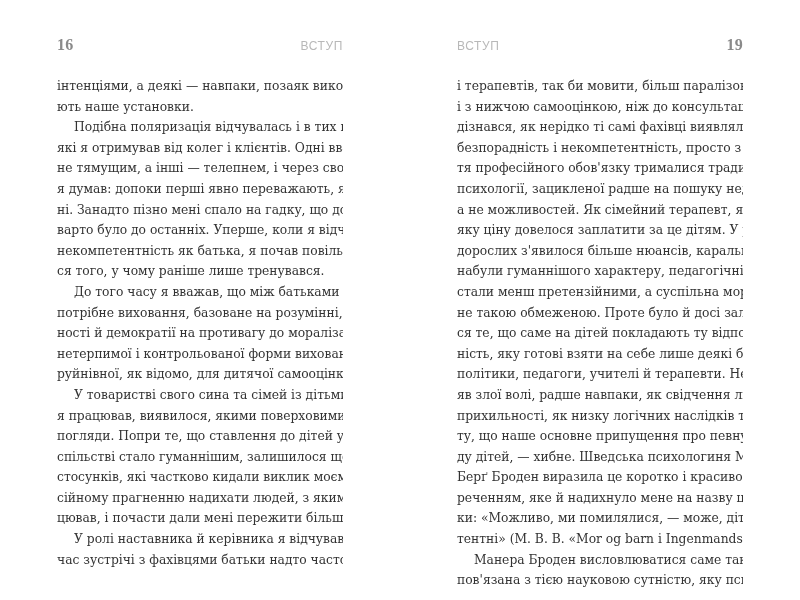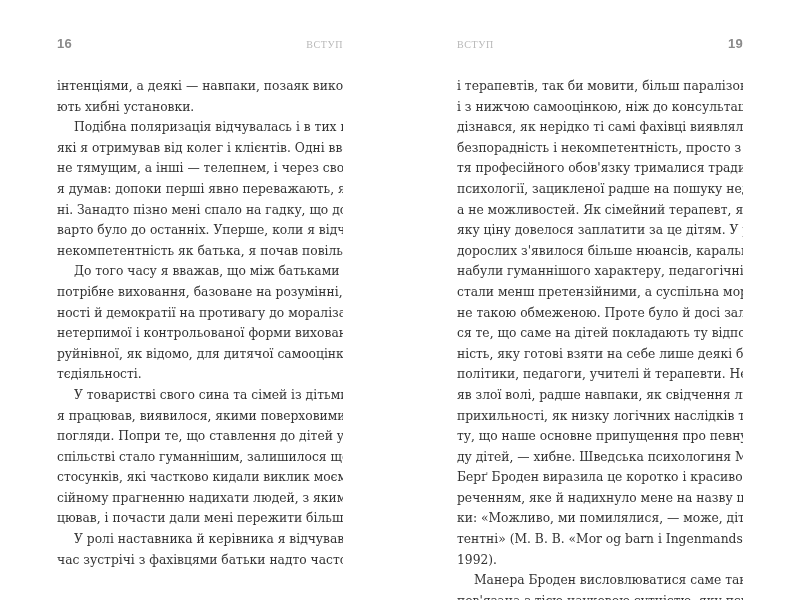--- a/index.html
+++ b/index.html
@@ -2,57 +2,57 @@
 <html><head>
 <meta charset="utf-8">
 <style>
   html, body { margin: 0; padding: 0; background: #ffffff; }
   body { width: 800px; height: 600px; position: relative; overflow: hidden; }
   .page { position: absolute; top: 0; width: 400px; height: 600px; background: #ffffff; }
   .page.left { left: 0; }
   .page.right { left: 400px; }
   .header { position: absolute; top: 36px; left: 57px; width: 286px; height: 16px;
     display: flex; justify-content: space-between; align-items: baseline; }
-  .folio { font-family: Liberation Sans, sans-serif; font-weight: bold; font-size: 13px; color: #8a8a8a; letter-spacing: 0.3px; }
-  .running { font-family: Liberation Serif, serif; font-size: 10px; color: #b8b8b8; letter-spacing: 0.6px; text-align: center; }
+  .folio { font-family: Liberation Serif, serif; font-weight: bold; font-size: 16px; color: #8a8a8a; letter-spacing: 0.3px; }
+  .running { font-family: Liberation Sans, sans-serif; font-size: 12px; color: #b8b8b8; letter-spacing: 0.6px; text-align: center; }
   .body { position: absolute; top: 76px; left: 57px; width: 286px;
     font-family: "DejaVu Serif", serif; font-size: 12.3px; line-height: 20.6px; color: #333333; }
   .line { display: block; white-space: nowrap; text-align: justify; text-align-last: justify; height: 20.6px; overflow: hidden; }
   .line.last { text-align-last: left; }
   .line.indent { text-indent: 17px; }
 </style>
 </head>
 <body>
 
 <div class="page left">
   <div class="header">
     <span class="folio">16</span>
     <span class="running">ВСТУП</span>
   </div>
   <div class="body" id="left-body">
       <div>
         <span class="line">інтенціями, а деякі — навпаки, позаяк використову-</span>
-        <span class="line last">ють хибні установки.</span>
+        <span class="line last">ють наше установки.</span>
       </div>
       <div>
         <span class="line indent">Подібна поляризація відчувалась і в тих відгуках,</span>
         <span class="line">які я отримував від колег і клієнтів. Одні вважали ме-</span>
         <span class="line">не тямущим, а інші — телепнем, і через свою наївність</span>
         <span class="line">я думав: допоки перші явно переважають, я — на ко-</span>
         <span class="line">ні. Занадто пізно мені спало на гадку, що дослухатися</span>
         <span class="line">варто було до останніх. Уперше, коли я відчув власну</span>
         <span class="line">некомпетентність як батька, я почав повільно вчити-</span>
+        <span class="line last">ся того, у чому раніше лише тренувався.</span>
       </div>
       <div>
         <span class="line indent">До того часу я вважав, що між батьками й дітьми</span>
         <span class="line">потрібне виховання, базоване на розумінні, толерант-</span>
         <span class="line">ності й демократії на противагу до моралізаторської,</span>
         <span class="line">нетерпимої і контрольованої форми виховання дітей,</span>
         <span class="line">руйнівної, як відомо, для дитячої самооцінки й жит-</span>
-        <span class="line last">тєдіяльності.</span>
       </div>
       <div>
         <span class="line indent">У товаристві свого сина та сімей із дітьми, з якими</span>
         <span class="line">я працював, виявилося, якими поверховими були мої</span>
         <span class="line">погляди. Попри те, що ставлення до дітей у сім'ї і су-</span>
         <span class="line">спільстві стало гуманнішим, залишилося ще два види</span>
         <span class="line">стосунків, які частково кидали виклик моєму профе-</span>
         <span class="line">сійному прагненню надихати людей, з якими я пра-</span>
         <span class="line">цював, і почасти дали мені пережити більше особи-</span>
       </div>
@@ -86,20 +86,19 @@
         <span class="line">ність, яку готові взяти на себе лише деякі батьки,</span>
         <span class="line">політики, педагоги, учителі й терапевти. Не як ви-</span>
         <span class="line">яв злої волі, радше навпаки, як свідчення любові та</span>
         <span class="line">прихильності, як низку логічних наслідків того фак-</span>
         <span class="line">ту, що наше основне припущення про певну приро-</span>
         <span class="line">ду дітей, — хибне. Шведська психологиня Марґарета</span>
         <span class="line">Берґ Броден виразила це коротко і красиво одним</span>
         <span class="line">реченням, яке й надихнуло мене на назву цієї книж-</span>
         <span class="line">ки: «Можливо, ми помилялися, — може, діти компе-</span>
         <span class="line">тентні» (M. B. B. «Mor og barn i Ingenmandsland», Kbh,</span>
-        <span class="line last">1992).</span>
       </div>
       <div>
         <span class="line indent">Манера Броден висловлюватися саме так частково</span>
         <span class="line">пов'язана з тією науковою сутністю, яку психологиня</span>
       </div>
     </div>
 </div>
 
 </body></html>

